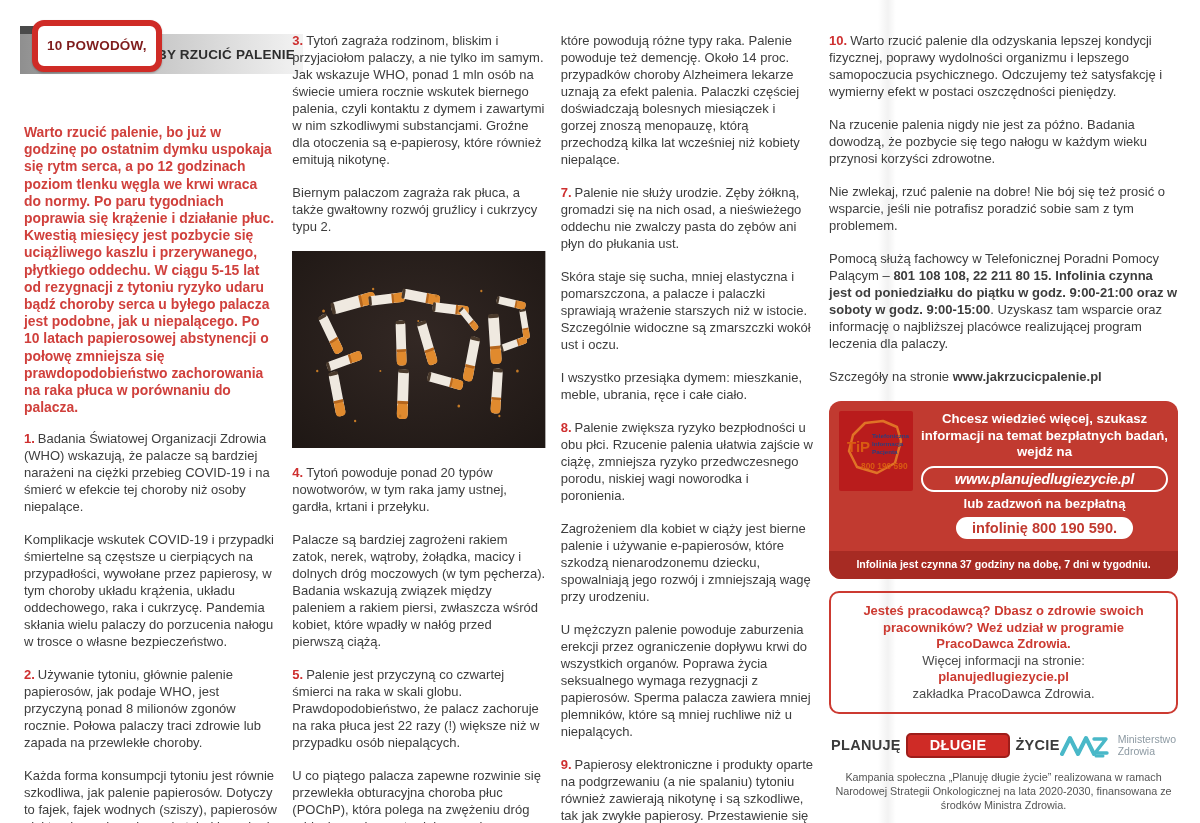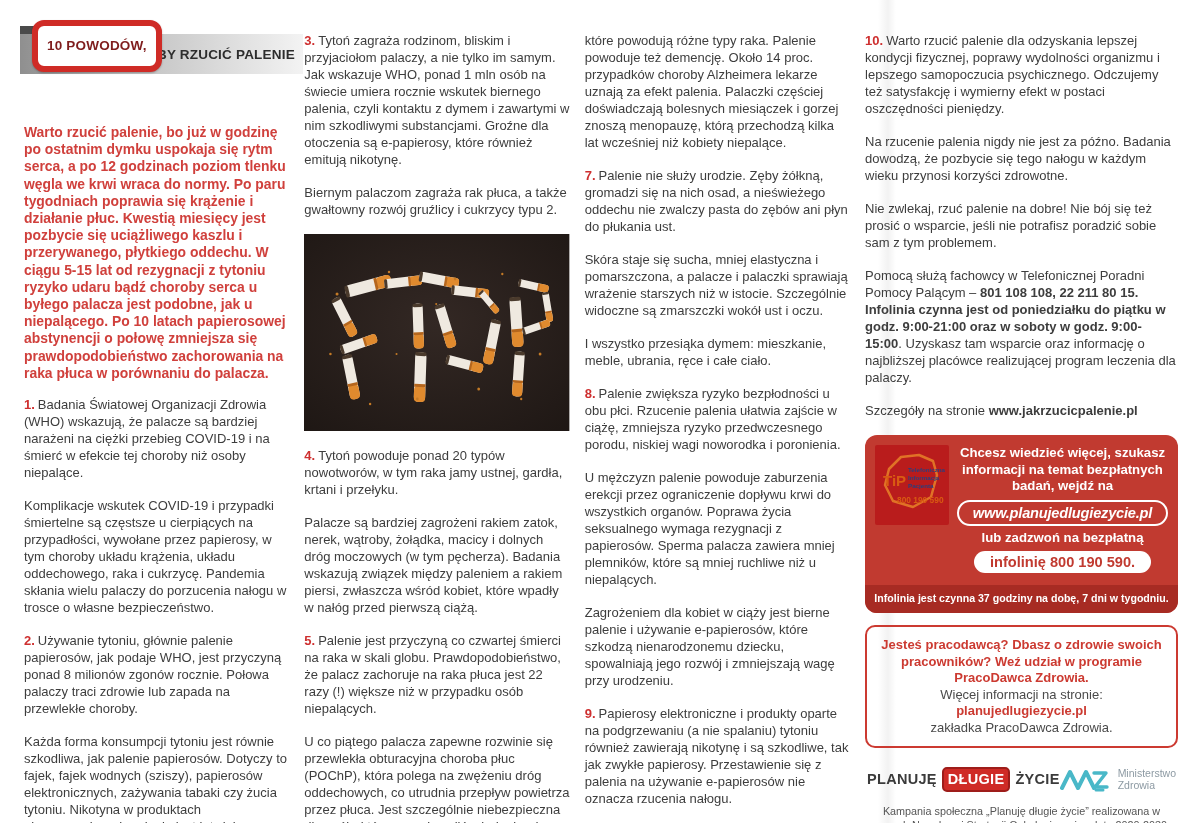--- a/index.html
+++ b/index.html
@@ -38,21 +38,21 @@
           font-weight:bold;font-size:14.6px;letter-spacing:-.2px;font-style:italic;}
   .pill-solid{display:inline-block;background:#ffffff;color:#c13a30;border-radius:14px;padding:3px 16px;margin:4px 0 6px 0;
           font-weight:bold;font-size:14.6px;}
   .rb-foot{background:#a72b23;margin:6px -10px 0 -10px;padding:5px 6px 6px 6px;font-size:10.6px;font-weight:bold;}
   .whitebox{border:2px solid #cc3a31;border-radius:10px;text-align:center;padding:10px 12px;margin-bottom:14px;
             font-size:13px;line-height:16.5px;}
   .whitebox .red{color:#cc3a31;font-weight:bold;}
   .whitebox .gray{color:#4a4a4a;}
   .logos{display:flex;align-items:center;justify-content:space-between;padding:4px 2px;margin-bottom:8px;}
   .pdz{display:flex;align-items:center;gap:5px;font-weight:bold;color:#3b3b3b;font-size:14.5px;letter-spacing:.3px;}
-  .pdz .dlugie{background:#cf2b26;border:2px solid #9e1d1a;border-radius:5px;color:#fff;padding:2px 4px;}
+  .pdz .dlugie{background:#cf2b26;border:2px solid #9e1d1a;border-radius:5px;color:#fff;padding:2px 22px;}
   .mz{display:flex;align-items:center;gap:6px;color:#8d9aa3;font-size:10.5px;line-height:12px;}
   .caption{font-size:10.8px;line-height:14px;color:#555;text-align:center;padding:0 4px;}
   [data-interactable="true"]{cursor:pointer;}
 </style>
 </head>
 <body>
 
 <div class="page" data-interactable="false">
   <div class="fold" data-interactable="false"></div>
 
@@ -136,22 +136,22 @@
     <p data-interactable="false"><span data-interactable="false">U co piątego palacza zapewne rozwinie się przewlekła obturacyjna choroba płuc (POChP), która polega na zwężeniu dróg oddechowych, co utrudnia przepływ powietrza przez płuca. Jest szczególnie niebezpieczna dla osób, które zaczęły palić młodo, bo dym tytoniowy hamuje rozwój płuc i układu oddechowego.</span></p>
 
   </div>
 
   <div class="col" data-interactable="false">
     <p data-interactable="false"><span data-interactable="false">które powodują różne typy raka. Palenie powoduje też demencję. Około 14 proc. przypadków choroby Alzheimera lekarze uznają za efekt palenia. Palaczki częściej doświadczają bolesnych miesiączek i gorzej znoszą menopauzę, którą przechodzą kilka lat wcześniej niż kobiety niepalące.</span></p>
     <p data-interactable="false"><span class="num" data-interactable="false">7.</span><span data-interactable="false">Palenie nie służy urodzie. Zęby żółkną, gromadzi się na nich osad, a nieświeżego oddechu nie zwalczy pasta do zębów ani płyn do płukania ust.</span></p>
     <p data-interactable="false"><span data-interactable="false">Skóra staje się sucha, mniej elastyczna i pomarszczona, a palacze i palaczki sprawiają wrażenie starszych niż w istocie. Szczególnie widoczne są zmarszczki wokół ust i oczu.</span></p>
     <p data-interactable="false"><span data-interactable="false">I wszystko przesiąka dymem: mieszkanie, meble, ubrania, ręce i całe ciało.</span></p>
     <p data-interactable="false"><span class="num" data-interactable="false">8.</span><span data-interactable="false">Palenie zwiększa ryzyko bezpłodności u obu płci. Rzucenie palenia ułatwia zajście w ciążę, zmniejsza ryzyko przedwczesnego porodu, niskiej wagi noworodka i poronienia.</span></p>
+    <p data-interactable="false"><span data-interactable="false">Zagrożeniem dla kobiet w ciąży jest bierne palenie i używanie e-papierosów, które szkodzą nienarodzonemu dziecku, spowalniają jego rozwój i zmniejszają wagę przy urodzeniu.</span></p>
     <p data-interactable="false"><span data-interactable="false">U mężczyzn palenie powoduje zaburzenia erekcji przez ograniczenie dopływu krwi do wszystkich organów. Poprawa życia seksualnego wymaga rezygnacji z papierosów. Sperma palacza zawiera mniej plemników, które są mniej ruchliwe niż u niepalących.</span></p>
-    <p data-interactable="false"><span data-interactable="false">Zagrożeniem dla kobiet w ciąży jest bierne palenie i używanie e-papierosów, które szkodzą nienarodzonemu dziecku, spowalniają jego rozwój i zmniejszają wagę przy urodzeniu.</span></p>
     <p data-interactable="false"><span class="num" data-interactable="false">9.</span><span data-interactable="false">Papierosy elektroniczne i produkty oparte na podgrzewaniu (a nie spalaniu) tytoniu również zawierają nikotynę i są szkodliwe, tak jak zwykłe papierosy. Przestawienie się z palenia na używanie e-papierosów nie oznacza rzucenia nałogu.</span></p>
     <p data-interactable="false"><span data-interactable="false">E-papierosy uzależniają, a młodzi ludzie, którzy z nich korzystają, dwukrotnie częściej zostają zwykłymi palaczami w późniejszym życiu. E-papierosy zwiększają ryzyko chorób serca, płuc i układu oddechowego.</span></p>
   </div>
 
   <div class="col" data-interactable="false">
     <p data-interactable="false"><span class="num" data-interactable="false">10.</span><span data-interactable="false">Warto rzucić palenie dla odzyskania lepszej kondycji fizycznej, poprawy wydolności organizmu i lepszego samopoczucia psychicznego. Odczujemy też satysfakcję i wymierny efekt w postaci oszczędności pieniędzy.</span></p>
     <p data-interactable="false"><span data-interactable="false">Na rzucenie palenia nigdy nie jest za późno. Badania dowodzą, że pozbycie się tego nałogu w każdym wieku przynosi korzyści zdrowotne.</span></p>
     <p data-interactable="false"><span data-interactable="false">Nie zwlekaj, rzuć palenie na dobre! Nie bój się też prosić o wsparcie, jeśli nie potrafisz poradzić sobie sam z tym problemem.</span></p>
     <p data-interactable="false"><span data-interactable="false">Pomocą służą fachowcy w Telefonicznej Poradni Pomocy Palącym – </span><span class="bold" data-interactable="false">801 108 108, 22 211 80 15. Infolinia czynna jest od poniedziałku do piątku w godz. 9:00-21:00 oraz w soboty w godz. 9:00-15:00</span><span data-interactable="false">. Uzyskasz tam wsparcie oraz informację o najbliższej placówce realizującej program leczenia dla palaczy.</span></p>
     <p data-interactable="false"><span data-interactable="false">Szczegóły na stronie </span><span class="bold" data-interactable="true">www.jakrzucicpalenie.pl</span></p>

